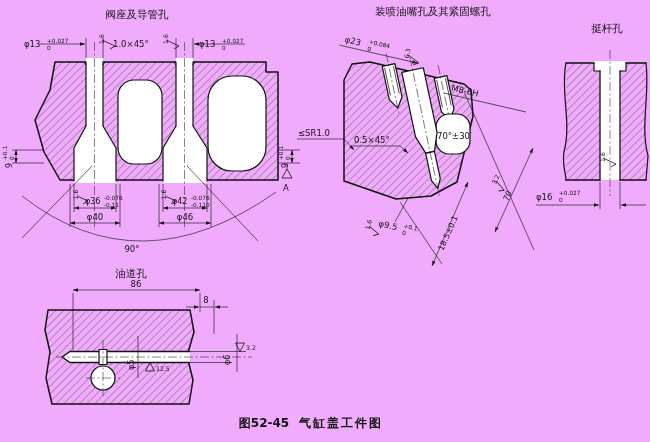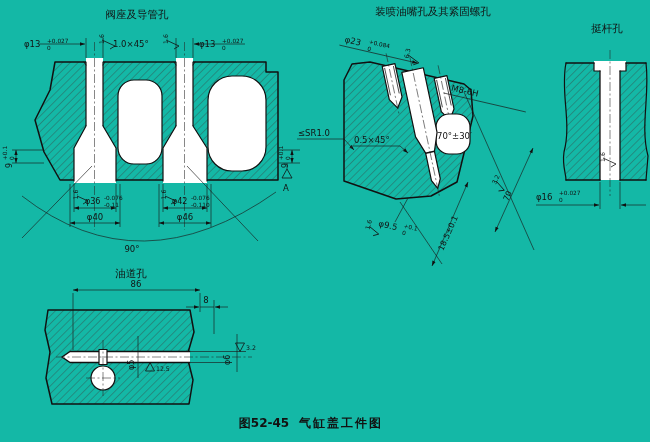--- a/index.html
+++ b/index.html
@@ -1,16 +1,16 @@
 <!DOCTYPE html>
 <html><head>
 <meta charset="utf-8">
 <style>
   html,body{margin:0;padding:0;background:#ffffff;}
-  .page{width:650px;height:442px;background:#14b8a6;position:relative;overflow:hidden;}
+  .page{width:650px;height:442px;background:#f0abfc;position:relative;overflow:hidden;}
   svg{display:block;}
   text{font-family:"DejaVu Sans","Liberation Sans",sans-serif;fill:#121212;}
   .t10{font-size:10.5px;}
   .d{font-size:8.5px;}
   .d8{font-size:8px;}
   .s{font-size:5.8px;}
   .f{font-size:6.2px;}
   .cap{font-size:12px;font-weight:700;}
   .ol{fill:none;stroke:#111;stroke-width:1.5;stroke-linejoin:round;stroke-linecap:round;}
   .hat{fill:url(#hat);stroke:#111;stroke-width:1.5;stroke-linejoin:round;}

